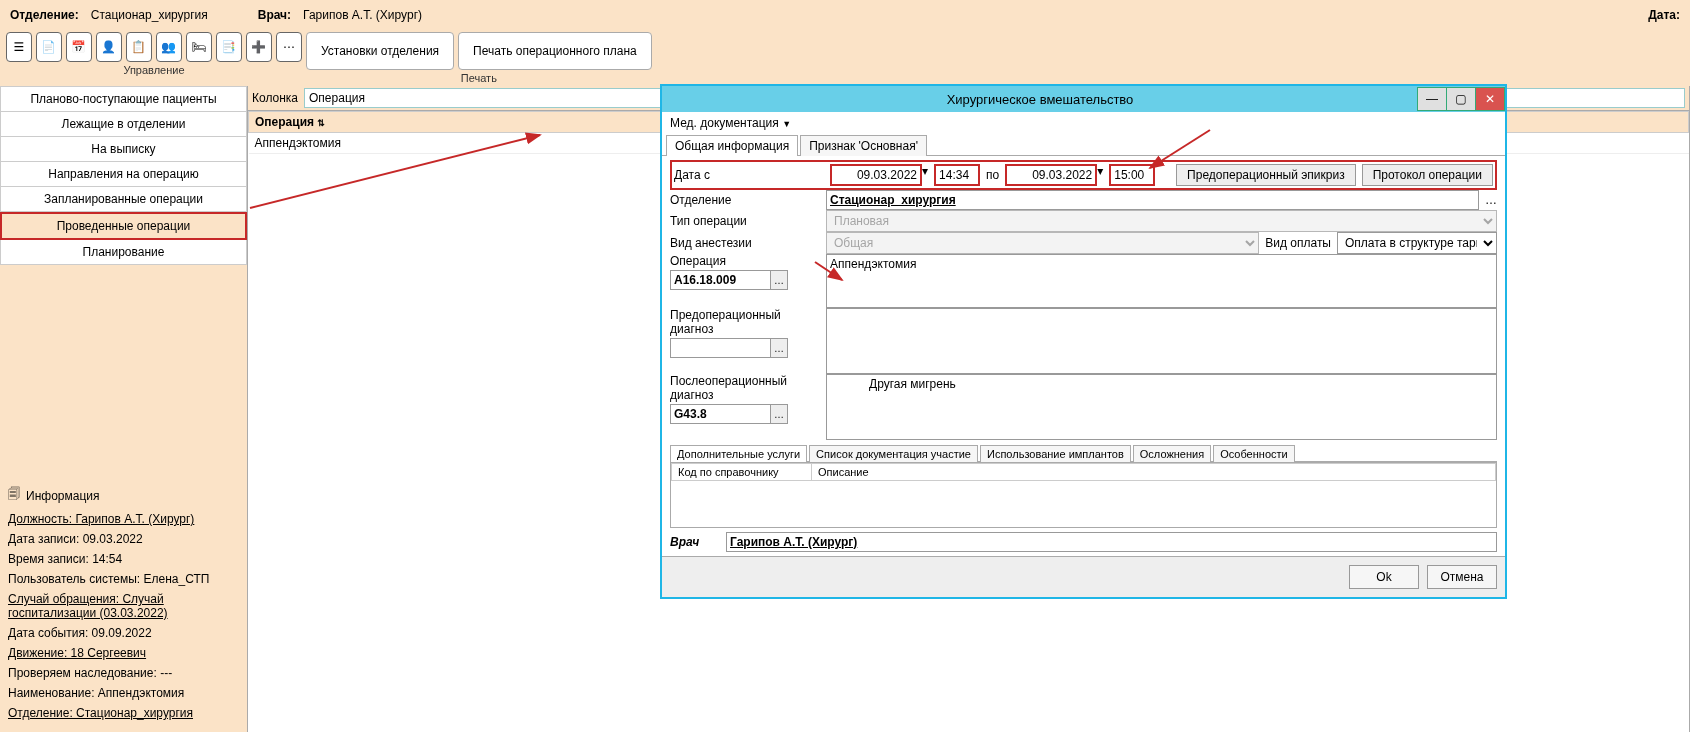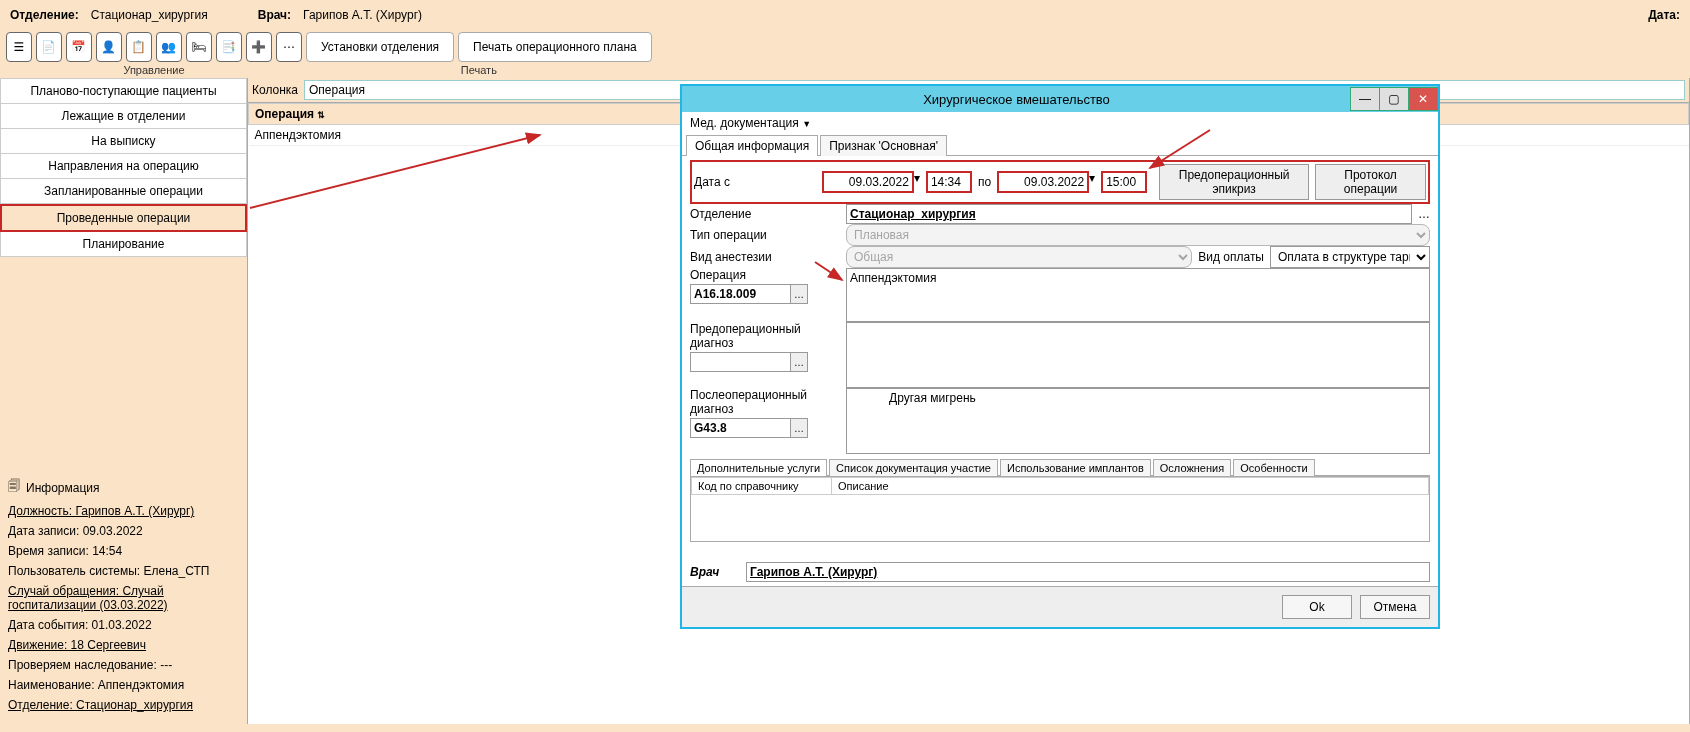--- a/index.html
+++ b/index.html
@@ -5,21 +5,21 @@
   * { box-sizing: border-box; margin: 0; padding: 0; font-family: Arial, sans-serif; font-size: 12px; }
   body { background: #fbe3c7; width: 1690px; height: 732px; overflow: hidden; position: relative; }
 
   .topbar { display: flex; align-items: center; padding: 6px 10px; gap: 8px; }
   .topbar .lbl { font-weight: bold; }
   .topbar .val { background: #fbe3c7; padding: 2px 4px; }
   .topbar .spacer { flex: 1; }
 
   .ribbon { display: flex; align-items: flex-start; padding: 2px 6px 2px 6px; gap: 4px; background: #fbe3c7; }
   .ribbon .iconbtn { width: 26px; height: 30px; border: 1px solid #666; border-radius: 4px; background: #fff; display: flex; align-items: center; justify-content: center; font-size: 12px; cursor: pointer; }
-  .ribbon .txtbtn { height: 30px; border: 1px solid #aaa; border-radius: 4px; background: #fff; padding: 0 14px; display: flex; align-items: center; cursor: pointer; }
+  .ribbon .txtbtn { height: 38px; border: 1px solid #aaa; border-radius: 4px; background: #fff; padding: 0 14px; display: flex; align-items: center; cursor: pointer; }
   .ribbon-group { display: flex; flex-direction: column; align-items: center; gap: 2px; }
   .ribbon-group .icons { display:flex; gap:4px; }
   .ribbon-group .glabel { font-size: 11px; color:#333; }
 
   .mainrow { display: flex; height: calc(100% - 86px); }
   .leftcol { width: 248px; display: flex; flex-direction: column; border-right: 1px solid #aaa; }
   .leftcol .navlist { background: #fff; }
   .leftcol .navitem { border: 1px solid #ccc; border-top: none; text-align: center; padding: 5px 8px; cursor: pointer; background: #fff; }
   .leftcol .navitem:first-child { border-top:1px solid #ccc; }
   .leftcol .navitem.selected { background: #fbe3c7; border: 2px solid #c62828; }
@@ -31,21 +31,21 @@
 
   .midcol { flex: 1; background: #fff; border-right: 1px solid #aaa; display:flex; flex-direction:column; }
   .midcol .filterbar { display:flex; align-items:center; padding:2px 4px; background:#fbe3c7; border-bottom:1px solid #aaa; gap:6px; }
   .midcol .filterbar input { flex:1; border:1px solid #9cc; padding:2px 4px; }
   .midcol table { width:100%; border-collapse: collapse; }
   .midcol th { background:#fbe3c7; border:1px solid #ccc; padding:3px 6px; text-align:left; font-weight:bold; }
   .midcol td { border-bottom:1px solid #eee; padding:3px 6px; }
   .sort-icon { font-size:9px; }
 
   
-  .dialog { position:absolute; left:680px; top:84px; width:760px; background:#fff; border:2px solid #1fb6e6; }
+  .dialog { position:absolute; left:660px; top:84px; width:847px; background:#fff; border:2px solid #1fb6e6; }
   .dialog .titlebar { background:#68cfe8; display:flex; align-items:center; height:26px; }
   .dialog .titlebar .title { flex:1; text-align:center; font-size:13px; }
   .dialog .titlebar .winbtns { display:flex; }
   .dialog .titlebar .wbtn { width:30px; height:24px; border:1px solid #3a7; background:#ddd; display:flex; align-items:center; justify-content:center; margin-left:-1px; cursor:pointer; }
   .dialog .titlebar .wbtn.min { background:#e0e0e0; }
   .dialog .titlebar .wbtn.max { background:#e0e0e0; }
   .dialog .titlebar .wbtn.close { background:#d9534f; color:#fff; }
 
   .dialog .menu { padding:4px 8px; display:flex; gap:4px; }
   .dialog .menu .mitem { cursor:pointer; }
@@ -54,21 +54,21 @@
   .dialog .tabs { display:flex; border-bottom:1px solid #aaa; padding:0 4px; gap:2px; }
   .dialog .tabs .tab { border:1px solid #aaa; border-bottom:none; padding:3px 8px; background:#f6f6f6; cursor:pointer; position:relative; top:1px; }
   .dialog .tabs .tab.active { background:#fff; }
 
   .dialog .body { padding:4px 8px; display:flex; flex-direction:column; gap:0; }
   .dialog .row { display:flex; align-items:center; gap:6px; }
   .dialog .row .lbl { width:150px; }
   .dialog input[type=text], .dialog select, .dialog textarea {
     border:1px solid #999; padding:2px 3px; font-size:12px; background:#fff;
   }
-  .dialog .disabled { background:#eee;border-radius:8px; }
+  .dialog .disabled { background:#eee; }
   .dialog .datebox { width:92px;text-align:right; }
   .dialog .timebox { width:46px; }
   .dialog .bigbtn { border:1px solid #999; background:#eee; padding:3px 10px; cursor:pointer; }
   .dialog textarea { resize:none; }
   .dialog .lookup { display:flex; align-items:center; }
   .dialog .lookup input { width:100px; border-right:none; }
   .dialog .lookup .dots { width:18px; height:20px; border:1px solid #999; background:#eee; display:flex; align-items:center; justify-content:center; cursor:pointer; font-size:10px; }
   .dialog .detail-tabs { display:flex; border-bottom:1px solid #aaa; margin-top:4px; gap:2px; flex-wrap:wrap; }
   .dialog .detail-tabs .dtab { border:1px solid #aaa; border-bottom:none; padding:2px 6px; background:#f6f6f6; cursor:pointer; position:relative; top:1px; font-size:11px; }
   .dialog .detail-tabs .dtab.active { background:#fff; }
@@ -137,21 +137,21 @@
     <div class="info">
       <div class="head">
           <span>🗐</span>
           <span>Информация</span>
         </div>
       <div class="line link">Должность: Гарипов А.Т. (Хирург)</div>
       <div class="line">Дата записи: 09.03.2022</div>
       <div class="line">Время записи: 14:54</div>
       <div class="line">Пользователь системы: Елена_СТП</div>
       <div class="line link">Случай обращения: Случай госпитализации (03.03.2022)</div>
-      <div class="line">Дата события: 01.03.2022</div>
+      <div class="line">Дата события: 09.09.2022</div>
       <div class="line link">Движение: 18                     Сергеевич</div>
       <div class="line">Проверяем наследование: ---</div>
       <div class="line">Наименование: Аппендэктомия</div>
       <div class="line link">Отделение: Стационар_хирургия</div>
     </div>
   </div>
 
   <div class="midcol">
     <div class="filterbar">
       <span>Колонка</span>
@@ -275,21 +275,21 @@
         <thead>
           <tr>
             <th style="width:140px">Код по справочнику</th>
             <th>Описание</th>
           </tr>
         </thead>
       </table>
       <div class="tbody"></div>
     </div>
 
-    <div class="row" style="margin-top:20px">
+    <div class="row" style="margin-top:4px">
       <span class="lbl" style="width:50px;font-style:italic;font-weight:bold">Врач</span>
       <input type="text" style="flex: 1 1 0%; font-weight: bold; text-decoration: underline;" value="Гарипов А.Т. (Хирург)">
     </div>
   </div>
   <div class="footer">
     <div class="fbtn">Ok</div>
     <div class="fbtn">Отмена</div>
   </div>
 </div>
 

